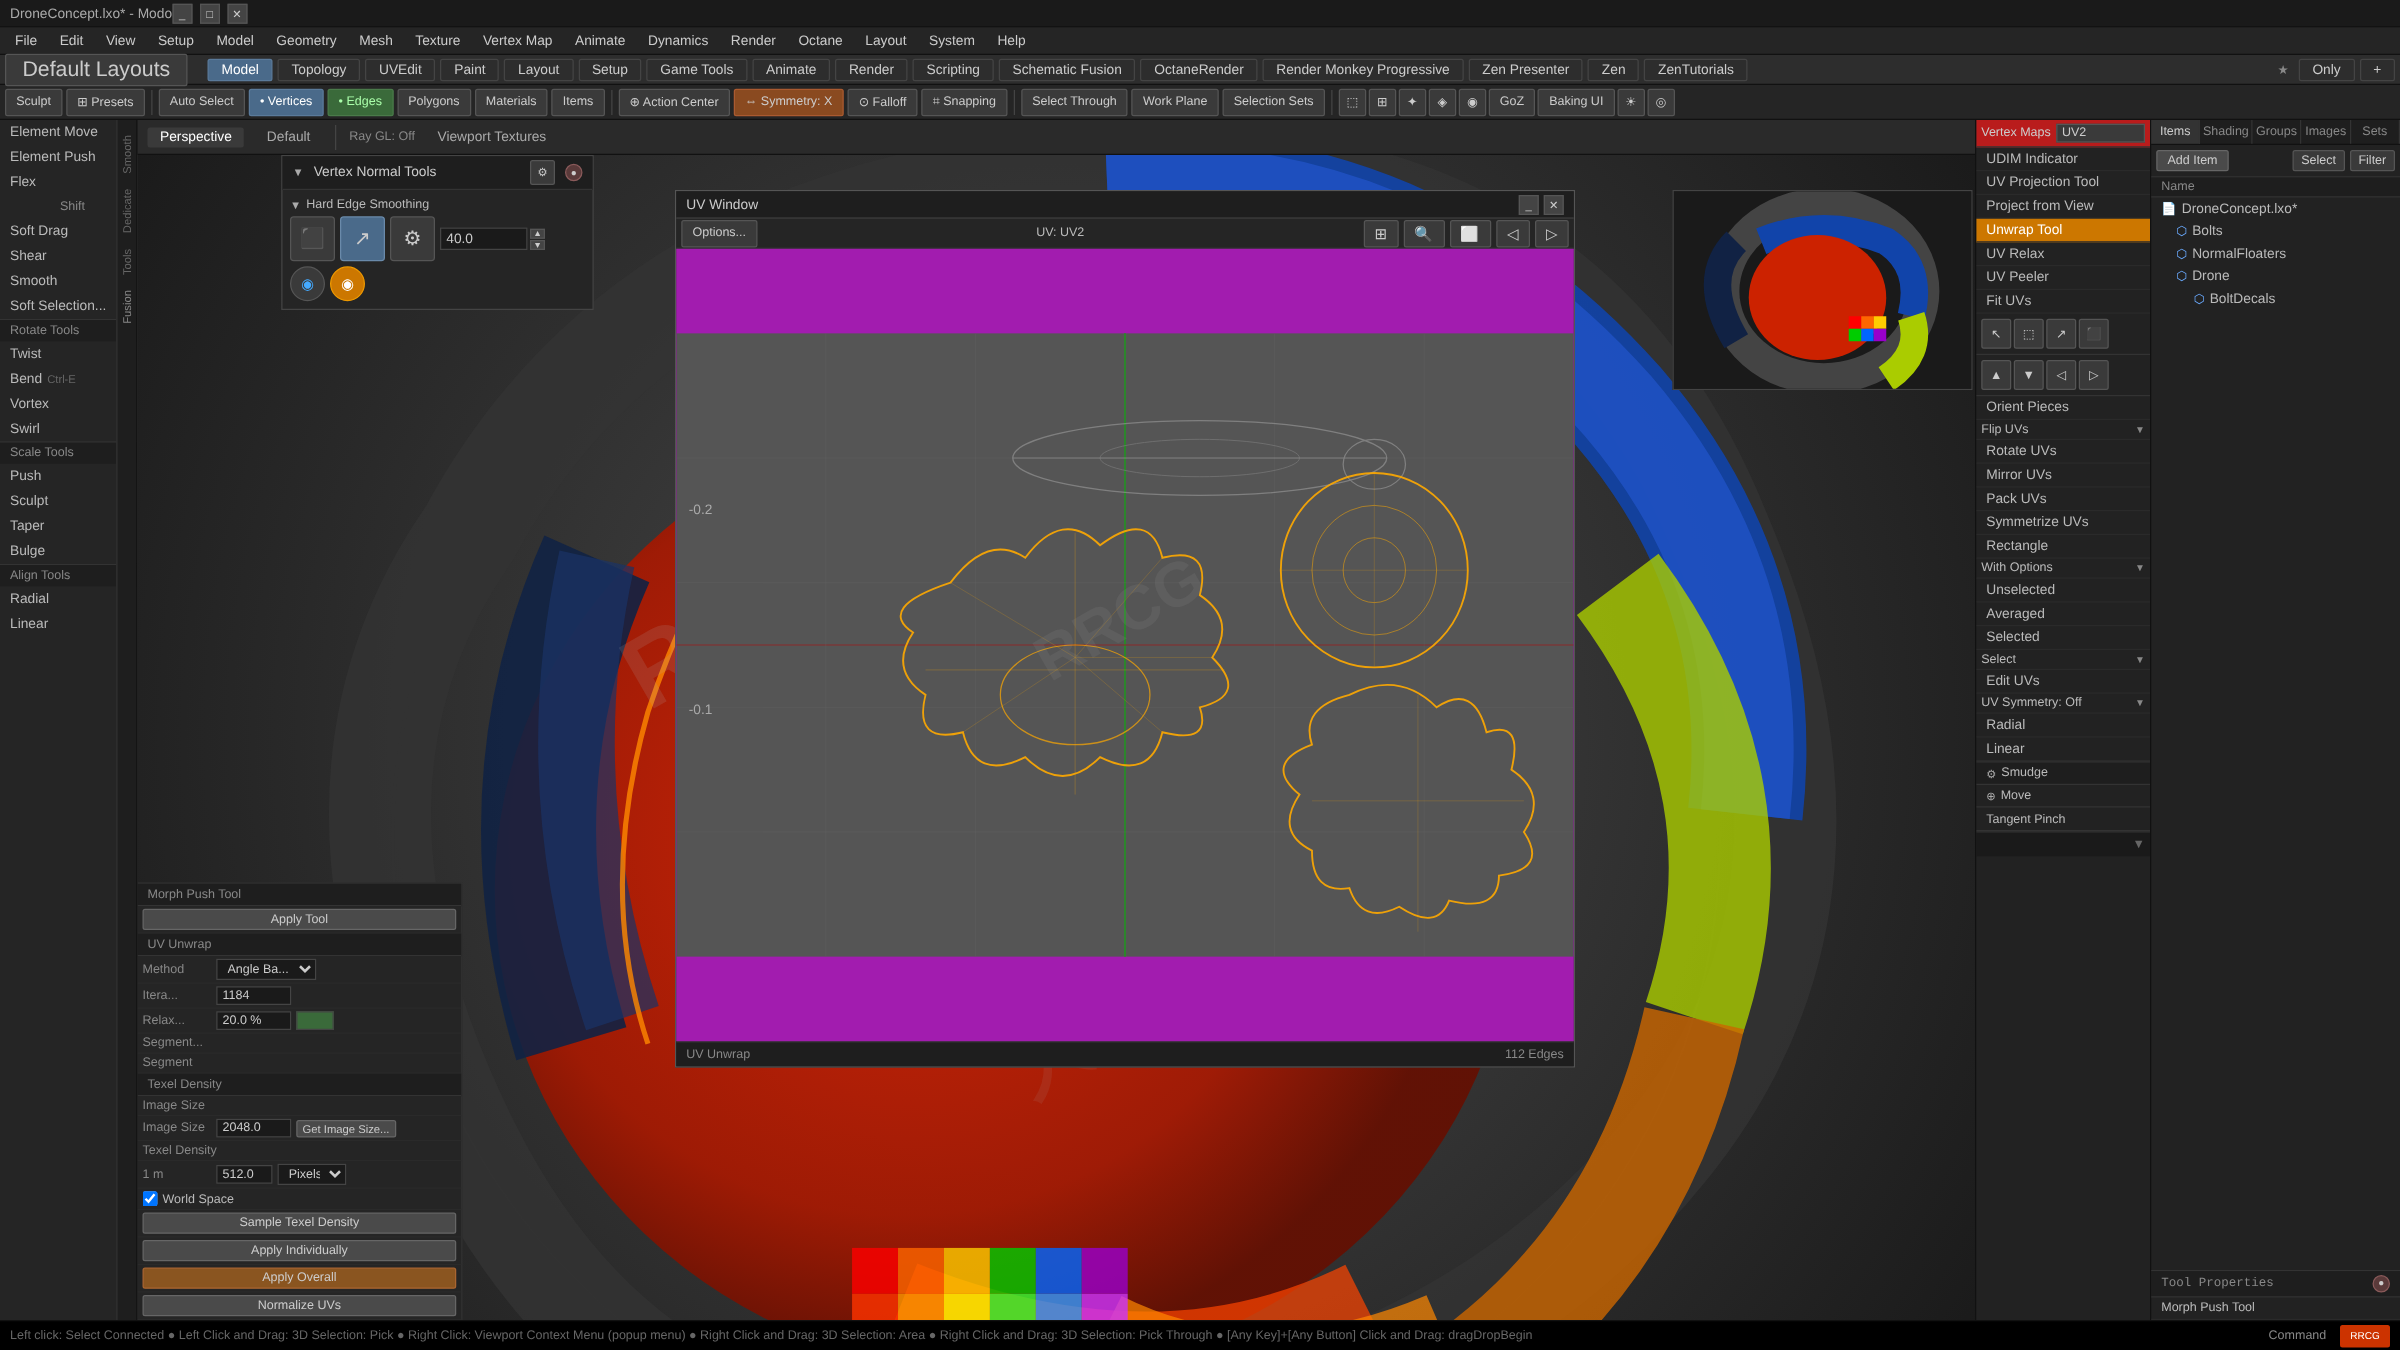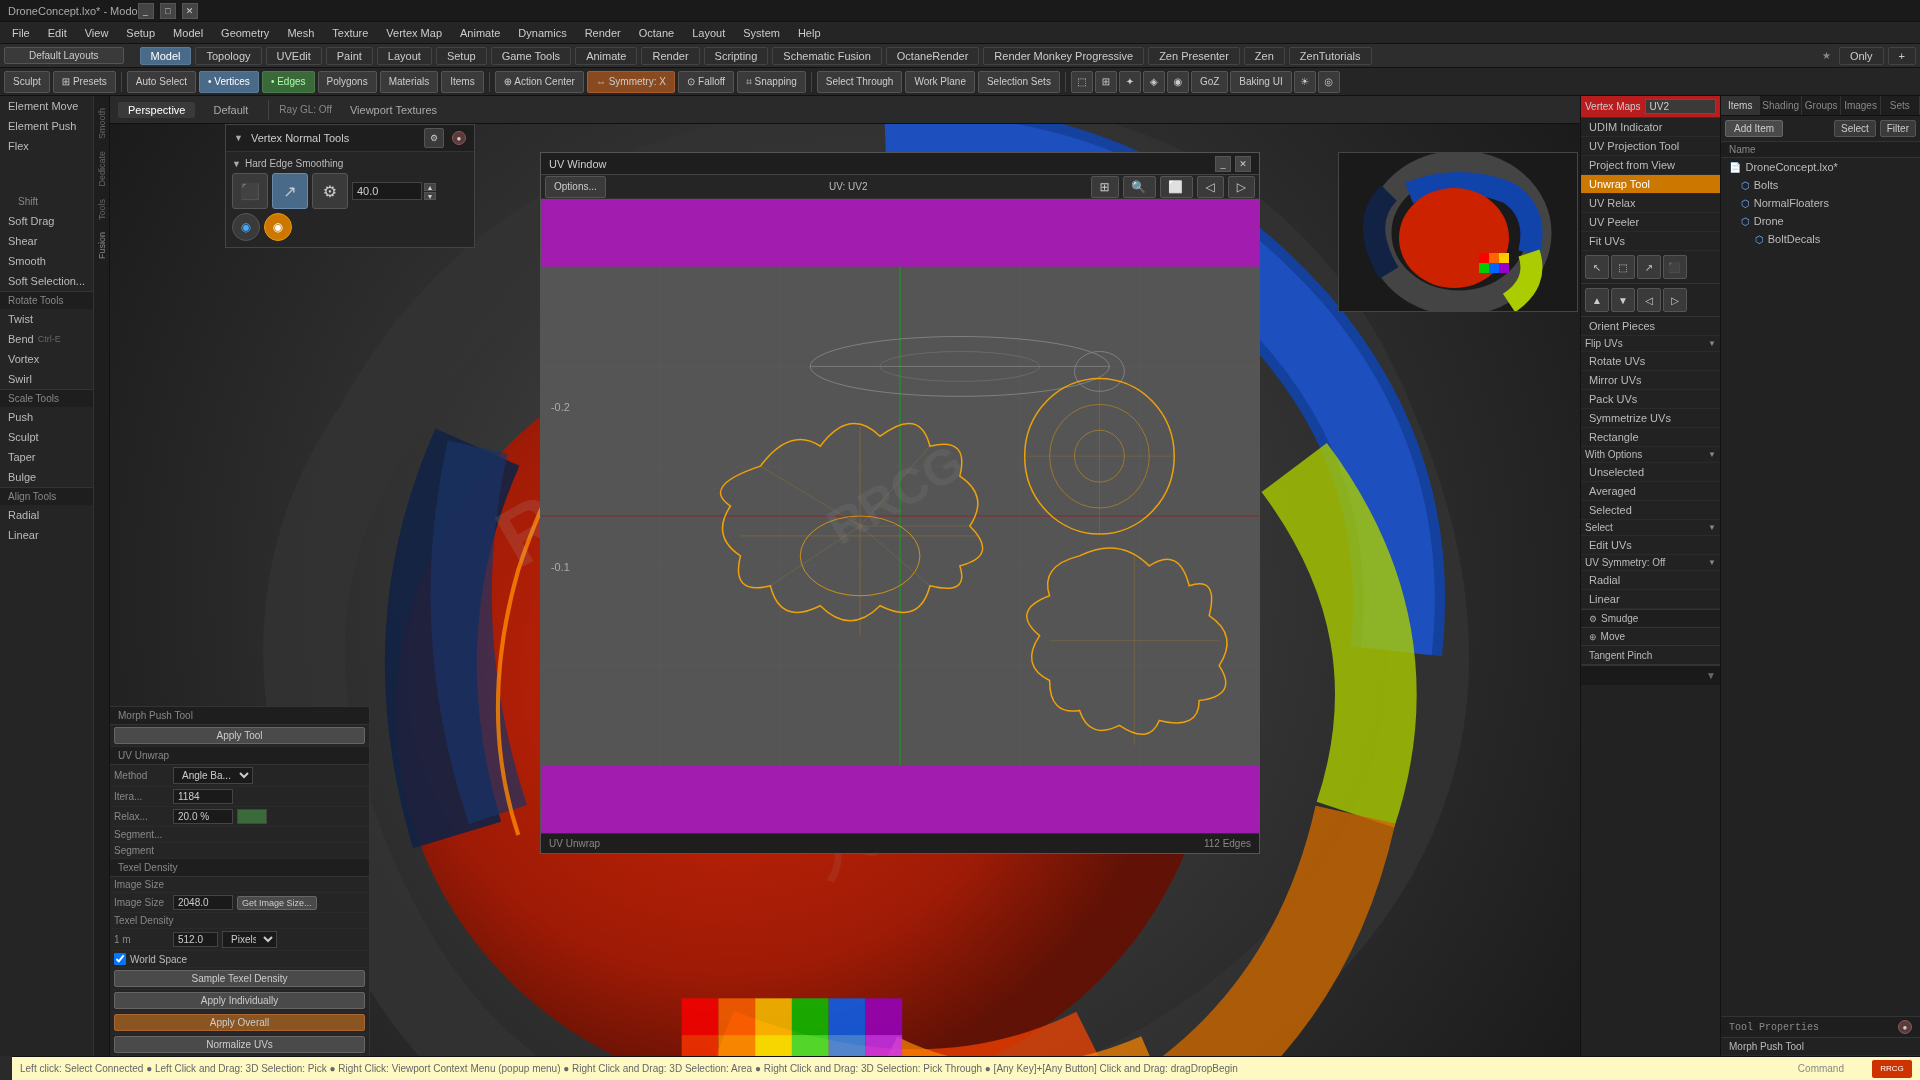--- a/index.html
+++ b/index.html
@@ -59,22 +59,22 @@
       display: flex;
       align-items: center;
       padding: 0 4px;
       border-bottom: 1px solid #111;
       gap: 4px;
     }
     .layout-dropdown {
       background: #3a3a3a;
       border: 1px solid #555;
       color: #ccc;
-      padding: 2px 24px;
-      font-size: 10px;
+      padding: 2px 13px;
+      font-size: 17px;
       cursor: pointer;
       border-radius: 2px;
     }
     .tab-btn {
       padding: 2px 10px;
       background: #2d2d2d;
       border: 1px solid #444;
       color: #ccc;
       font-size: 11px;
       cursor: pointer;
@@ -366,33 +366,32 @@
       display: flex;
       align-items: center;
       padding: 2px 4px;
       border-bottom: 1px solid #2a2a2a;
       gap: 4px;
     }
 
     
     #statusbar {
       height: 24px;
-      background: #fef9c3;
+      background: #000000;
       display: flex;
       align-items: center;
       padding: 0 8px;
       border-top: 1px solid #111;
       color: #666;
       font-size: 10px;
-      gap: 20px;
+      gap: 3px;
       position: absolute;
       bottom: 0;
       left: 0;
       right: 0;
-      margin-left: 12px;
     }
 
     
     .drone-scene {
       width: 100%;
       height: 100%;
     }
 
     
     #vnt-panel {
@@ -574,21 +573,21 @@
   </div>
 </div>
 
 <div id="main" style="display:flex;height:calc(1080px - 22px - 22px - 24px - 28px - 24px);position:relative;">
 
   <div id="left-tools" style="width:110px;background:#252525;border-right:1px solid #111;display:flex;flex-direction:column;overflow:hidden;position:relative;">
 
     <div class="sidebar-btn">Element Move</div>
     <div class="sidebar-btn">Element Push</div>
     <div class="sidebar-btn">Flex</div>
-    <div class="sidebar-btn" style="color:#888;font-size:10px;padding-left:18px;margin-top:36px;">Shift</div>
+    <div class="sidebar-btn" style="color:#888;font-size:10px;padding-left:48px;">Shift</div>
     <div class="sidebar-btn">Soft Drag</div>
     <div class="sidebar-btn">Shear</div>
     <div class="sidebar-btn">Smooth</div>
     <div class="sidebar-btn">Soft Selection...</div>
 
     <div class="sidebar-section-title">Rotate Tools</div>
     <div class="sidebar-btn">Twist</div>
     <div class="sidebar-btn">Bend <span style="color:#666;font-size:9px;">Ctrl-E</span></div>
     <div class="sidebar-btn">Vortex</div>
     <div class="sidebar-btn">Swirl</div>

